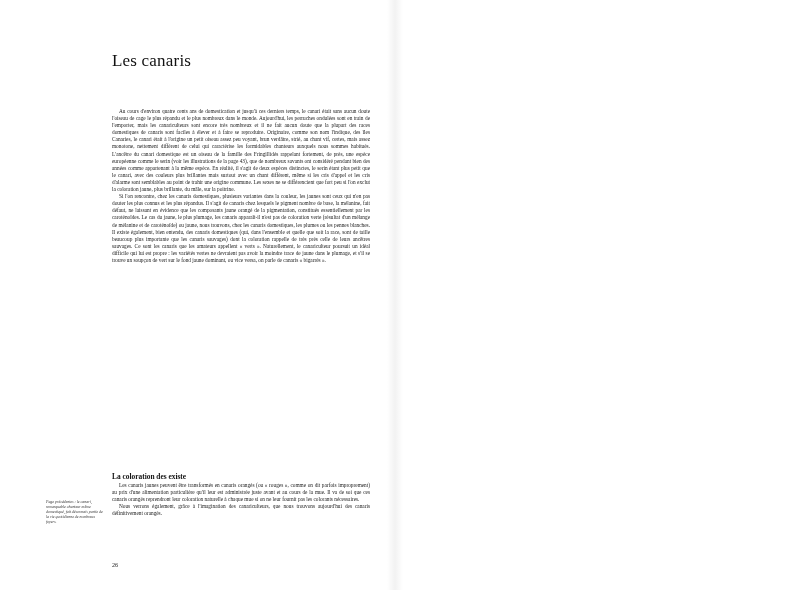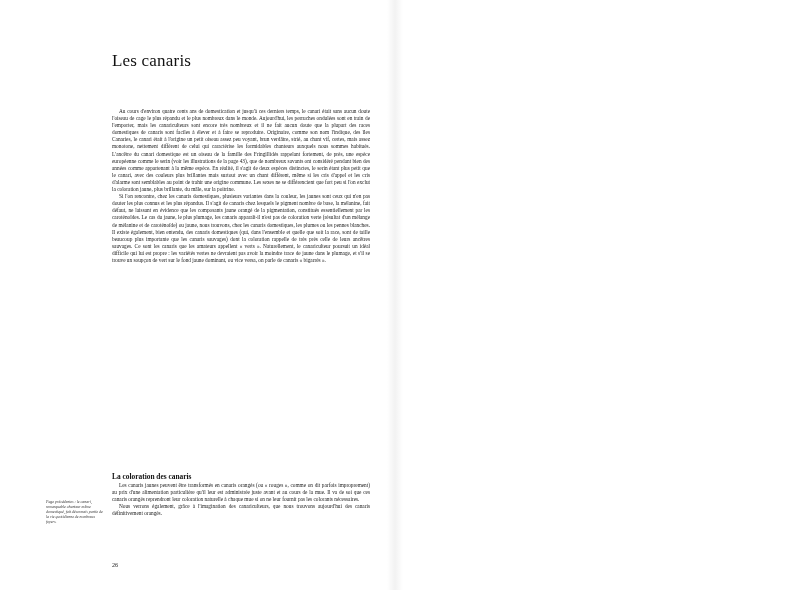--- a/index.html
+++ b/index.html
@@ -79,21 +79,21 @@
 
   <div class="page page-left">
 
     <h1 class="title">Les canaris</h1>
 
     <div class="body-col" id="left-body">
       <p>Au cours d'environ quatre cents ans de domestication et jusqu'à ces derniers temps, le canari était sans aucun doute l'oiseau de cage le plus répandu et le plus nombreux dans le monde. Aujourd'hui, les perruches ondulées sont en train de l'emporter, mais les canariculteurs sont encore très nombreux et il ne fait aucun doute que la plupart des races domestiques de canaris sont faciles à élever et à faire se reproduire. Originaire, comme son nom l'indique, des îles Canaries, le canari était à l'origine un petit oiseau assez peu voyant, brun verdâtre, strié, au chant vif, certes, mais assez monotone, nettement différent de celui qui caractérise les formidables chanteurs auxquels nous sommes habitués. L'ancêtre du canari domestique est un oiseau de la famille des Fringillidés rappelant fortement, de près, une espèce européenne comme le serin (voir les illustrations de la page 43), que de nombreux savants ont considéré pendant bien des années comme appartenant à la même espèce. En réalité, il s'agit de deux espèces distinctes, le serin étant plus petit que le canari, avec des couleurs plus brillantes mais surtout avec un chant différent, même si les cris d'appel et les cris d'alarme sont semblables au point de trahir une origine commune. Les sexes ne se différencient que fort peu si l'on exclut la coloration jaune, plus brillante, du mâle, sur la poitrine.</p>
       <p>Si l'on rencontre, chez les canaris domestiques, plusieurs variantes dans la couleur, les jaunes sont ceux qui n'en pas douter les plus connus et les plus répandus. Il s'agit de canaris chez lesquels le pigment nombre de base, la mélanine, fait défaut, ne laissant en évidence que les composants jaune orangé de la pigmentation, constitués essentiellement par les caroténoïdes. Le cas du jaune, le plus plumage, les canaris apparaît-il n'est pas de coloration verte (résultat d'un mélange de mélanine et de caroténoïde) ou jaune, nous trouvons, chez les canaris domestiques, les plumes ou les pennes blanches. Il existe également, bien entendu, des canaris domestiques (qui, dans l'ensemble et quelle que soit la race, sont de taille beaucoup plus importante que les canaris sauvages) dont la coloration rappelle de très près celle de leurs ancêtres sauvages. Ce sont les canaris que les amateurs appellent « verts ». Naturellement, le canariculteur poursuit un idéal difficile qui lui est propre : les variétés vertes ne devraient pas avoir la moindre trace de jaune dans le plumage, et s'il se trouve un soupçon de vert sur le fond jaune dominant, ou vice versa, on parle de canaris « bigarrés ».</p>
     </div>
 
-    <h2 class="subhead">La coloration des canaris</h2>
+    <h2 class="subhead">La coloration des existe</h2>
 
     <div class="body-col" id="left-body-2">
       <p>Les canaris jaunes peuvent être transformés en canaris orangés (ou « rouges », comme on dit parfois improprement) au prix d'une alimentation particulière qu'il leur est administrée juste avant et au cours de la mue. Il va de soi que ces canaris orangés reprendront leur coloration naturelle à chaque mue si on ne leur fournit pas les colorants nécessaires.</p>
       <p>Nous verrons également, grâce à l'imagination des canariculteurs, que nous trouvons aujourd'hui des canaris définitivement orangés.</p>
     </div>
 
     <div class="marginal" id="caption-left">Page précédentes : le canari, remarquable chanteur même domestiqué, fait désormais partie de la vie quotidienne de nombreux foyers.</div>
 
     <div class="folio" id="folio-left">26</div>
   </div>

